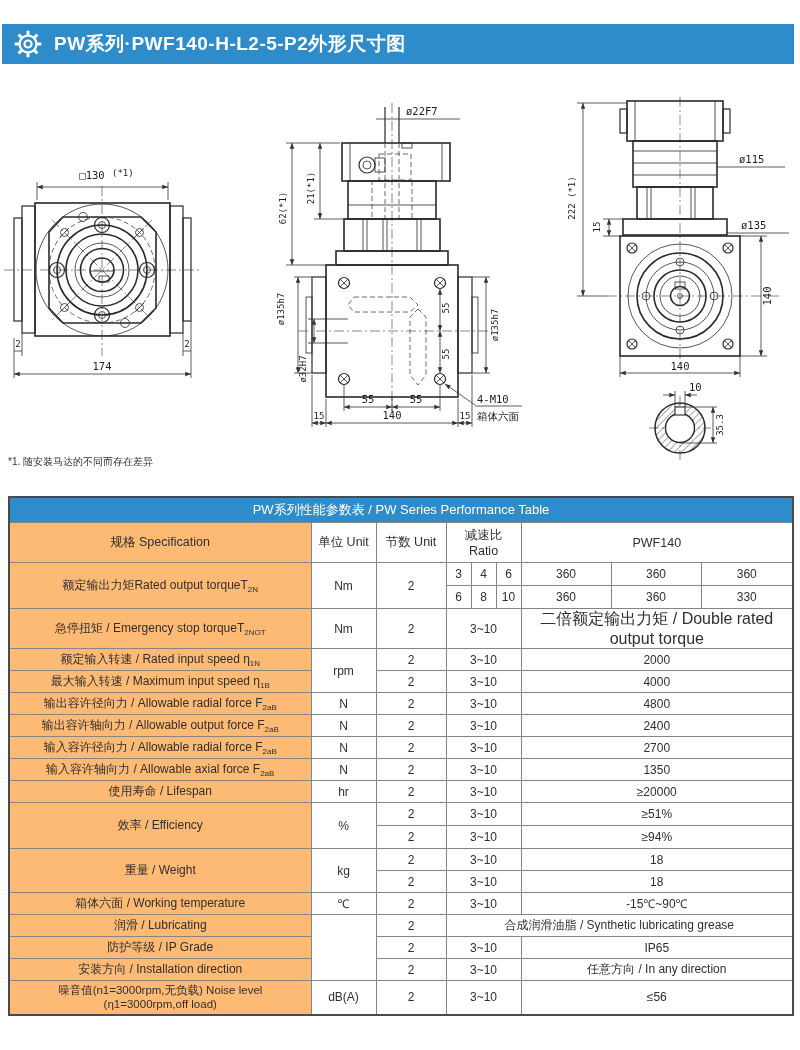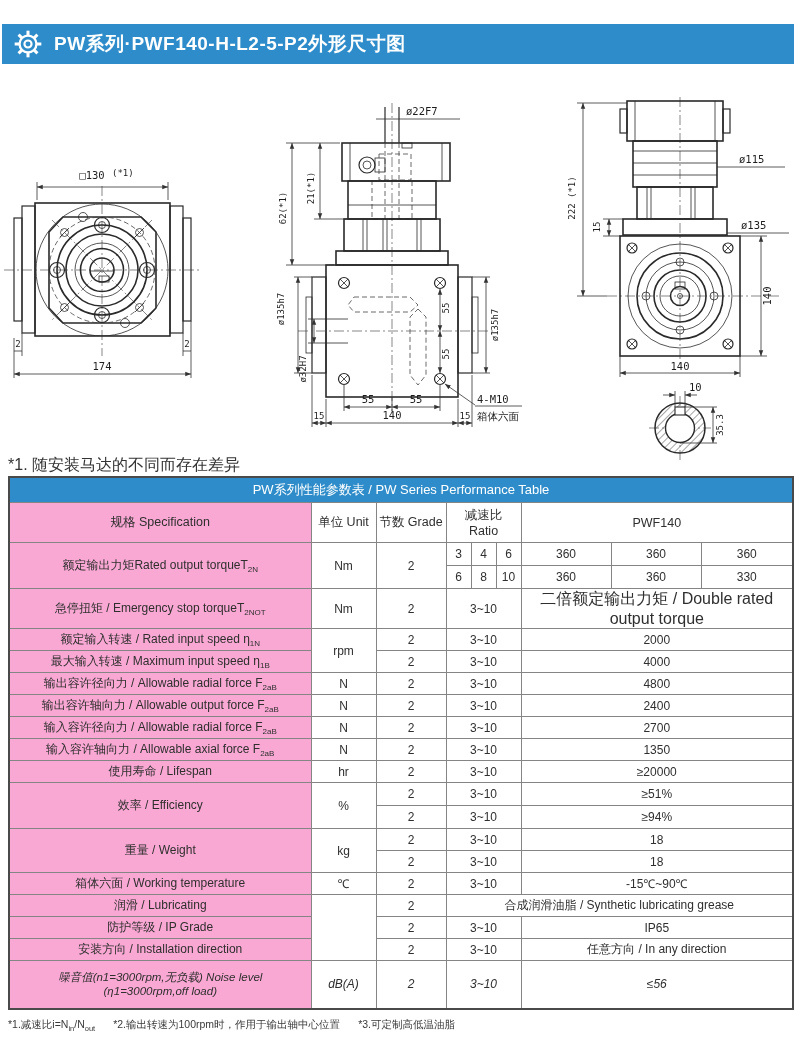--- a/index.html
+++ b/index.html
@@ -12,34 +12,34 @@
   
   .draw{position:absolute;}
   .ol{fill:none;stroke:#2a2a2a;stroke-width:1.6;}
   .o2{fill:none;stroke:#2a2a2a;stroke-width:1.2;}
   .tl{fill:none;stroke:#2a2a2a;stroke-width:.8;}
   .cl{fill:none;stroke:#555;stroke-width:.7;stroke-dasharray:10 3 2 3;}
   .dl{fill:none;stroke:#444;stroke-width:.8;stroke-dasharray:5 3;}
   .dim{fill:none;stroke:#333;stroke-width:.8;}
   text.dt{font-family:"DejaVu Sans Mono",monospace;font-size:10.5px;fill:#1e1e1e;}
   text.dts{font-family:"DejaVu Sans Mono",monospace;font-size:9px;fill:#1e1e1e;}
-  .note1{position:absolute;left:8px;top:447px;font-size:16px;color:#333;}
+  .note1{position:absolute;left:8px;top:447px;font-size:10px;color:#333;}
   
-  table.perf{position:absolute;left:8px;top:468px;width:784px;border-collapse:collapse;
+  table.perf{position:absolute;left:8px;top:488px;width:784px;border-collapse:collapse;
              table-layout:fixed;font-size:12px;color:#2f2f2f;}
   table.perf td{border:1px solid #858585;text-align:center;vertical-align:middle;
                 padding:0 2px;overflow:hidden;}
   table.perf{border:2px solid #4a4a4a;}
   td.tblttl{background:#2d8cc9;color:#fff;font-size:13px;height:24px;border:1px solid #2d8cc9;}
-  td.spec{background:#f9a8d4;}
+  td.spec{background:#fdba74;}
   tr.hd{height:40px;}
   tr.hd td{font-size:12.5px;}
   tr.r{height:22px;}
   tr.r1{height:23px;padding-left:20px;}
-  tr.tall{height:48px;font-style:italic;}
+  tr.tall{height:34px;}
   sub.sb{font-size:8px;}
   .twoline{line-height:1.25;font-size:11.5px;}
   .smallv{font-size:16px;}
   
   .footnotes{position:absolute;left:8px;top:1010px;font-size:10.5px;color:#3a3a3a;}
   .footnotes sub{font-size:7.5px;}
   .fn-sp{display:inline-block;width:18px;}
 </style>
 </head>
 <body>
@@ -322,21 +322,21 @@
         <col style="width:90px">
         <col style="width:92px">
     </colgroup>
     <tbody>
         <tr>
           <td class="tblttl" colspan="9">PW系列性能参数表 / PW Series Performance Table</td>
         </tr>
     <tr class="hd">
       <td class="spec">规格 Specification</td>
       <td>单位 Unit</td>
-      <td>节数 Grade</td>
+      <td>节数 Unit</td>
       <td colspan="3">减速比 Ratio</td>
       <td colspan="3">PWF140</td>
     </tr>
 
     <tr class="r1">
       <td class="spec" rowspan="2"><span>额定输出力矩Rated output torqueT</span><sub class="sb">2N</sub></td>
       <td rowspan="2">Nm</td>
       <td rowspan="2">2</td>
       <td>3</td>
       <td>4</td>
@@ -472,17 +472,14 @@
         <div>(η1=3000rpm,off load)</div>
       </td>
       <td>dB(A)</td>
       <td>2</td>
       <td colspan="3">3~10</td>
       <td colspan="3">≤56</td>
     </tr>
   </tbody>
     </table>
 
-  <div class="footnotes">
-    <span>*1.减速比i=N</span><sub>in</sub><span>/N</span><sub>out</sub><span class="fn-sp"></span><span>*2.输出转速为100rpm时，作用于输出轴中心位置</span><span class="fn-sp"></span><span>*3.可定制高低温油脂</span>
-  </div>
 
 </div>
 
 </body></html>

